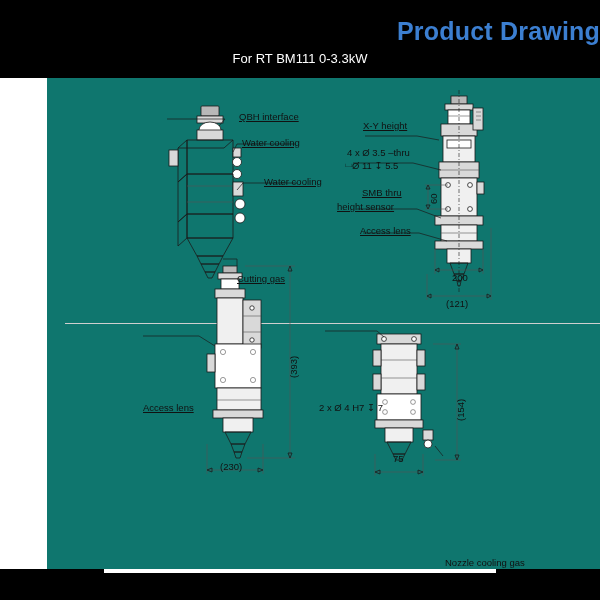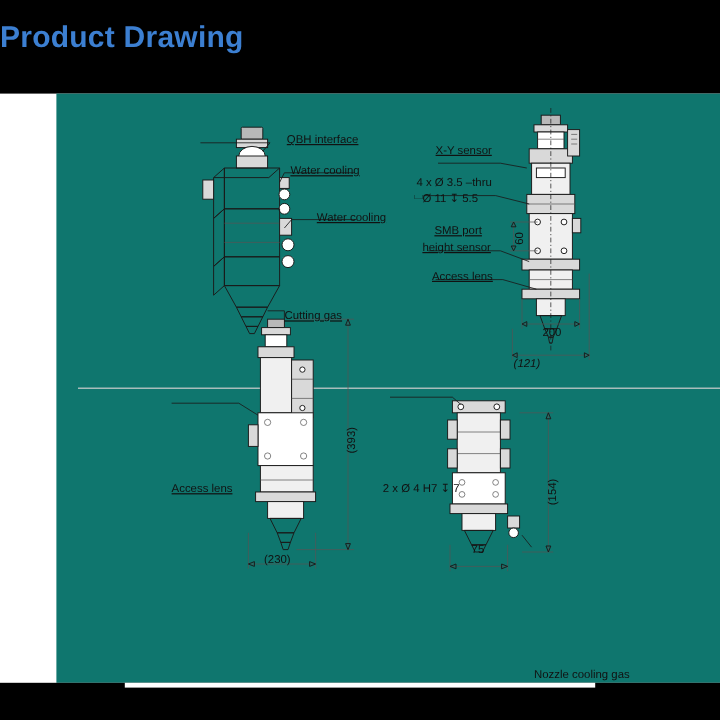--- a/index.html
+++ b/index.html
@@ -23,21 +23,21 @@
   .header-bar {
     position: absolute;
     left: 0; top: 0;
     width: 600px; height: 78px;
     background: #000000;
   }
   .header-title {
     position: absolute;
     left: 0; top: 17px;
     width: 600px;
-    text-align: left;
+    text-align: right;
     color: #3c7fd1;
     font-size: 25px;
     font-weight: bold;
     letter-spacing: 0.2px;
   }
   .header-sub {
     position: absolute;
     left: 0; top: 51px;
     width: 600px;
     text-align: center;
@@ -107,20 +107,21 @@
   .filld { fill: #b8b8b8; stroke: #1a1a1a; stroke-width: 0.8; }
   .fillw { fill: #ffffff; stroke: #1a1a1a; stroke-width: 0.8; }
 </style>
 </head>
 <body>
 
 <div id="page">
 
   <div class="header-bar"></div>
   <div class="header-title">Product Drawing</div>
+  <div class="header-sub">For RT BM111 0-3.3kW</div>
 
   <div class="sheet">
 
     <div class="divider"></div>
 
     <svg class="draw" viewBox="0 0 600 491">
 
       <g>
 
         <rect class="filld" x="154" y="28" width="18" height="10" rx="1"></rect>
@@ -314,33 +315,33 @@
         <path class="lead" d="M330 253 L337 259"></path>
         <path class="lead" d="M278 253 L330 253"></path>
         <path class="lead" d="M388 368 L396 378"></path>
       </g>
 
     </svg>
 
     <div class="lbl u" style="left:192px; top:34px;">QBH interface</div>
     <div class="lbl u" style="left:195px; top:60px;">Water cooling</div>
     <div class="lbl u" style="left:217px; top:99px;">Water cooling</div>
-    <div class="lbl u" style="left:190px; top:181px;">Cutting gas</div>
-
-    <div class="lbl u" style="left:316px; top:43px;">X-Y sensor</div>
+    <div class="lbl u" style="left:190px; top:196px;">Cutting gas</div>
+
+    <div class="lbl u" style="left:316px; top:43px;">X-Y height</div>
     <div class="lbl" style="left:300px; top:70px;">4 x Ø 3.5 –thru</div>
     <div class="lbl" style="left:305px; top:83px;">Ø 11 ↧ 5.5</div>
     <div class="lbl" style="left:298px; top:81px;">⌴</div>
-    <div class="lbl u" style="left:315px; top:110px;">SMB port</div>
-    <div class="lbl u" style="left:305px; top:124px;">height sensor</div>
+    <div class="lbl u" style="left:315px; top:110px;">SMB thru</div>
+    <div class="lbl u" style="left:290px; top:124px;">height sensor</div>
     <div class="lbl u" style="left:313px; top:148px;">Access lens</div>
 
     <div class="dim vert" style="left:381px; top:126px;">60</div>
     <div class="dim" style="left:405px; top:194px;">200</div>
-    <div class="dim" style="left:381px; top:220px;font-style:italic;">(121)</div>
+    <div class="dim" style="left:399px; top:220px;">(121)</div>
 
     <div class="lbl u" style="left:96px; top:325px;">Access lens</div>
     <div class="dim vert" style="left:241px; top:300px;">(393)</div>
     <div class="dim" style="left:173px; top:383px;">(230)</div>
 
     <div class="lbl" style="left:272px; top:325px;">2 x Ø 4  H7 ↧ 7</div>
     <div class="lbl" style="left:398px; top:480px;">Nozzle cooling gas</div>
     <div class="dim vert" style="left:408px; top:343px;">(154)</div>
     <div class="dim" style="left:346px; top:375px;">75</div>
 

